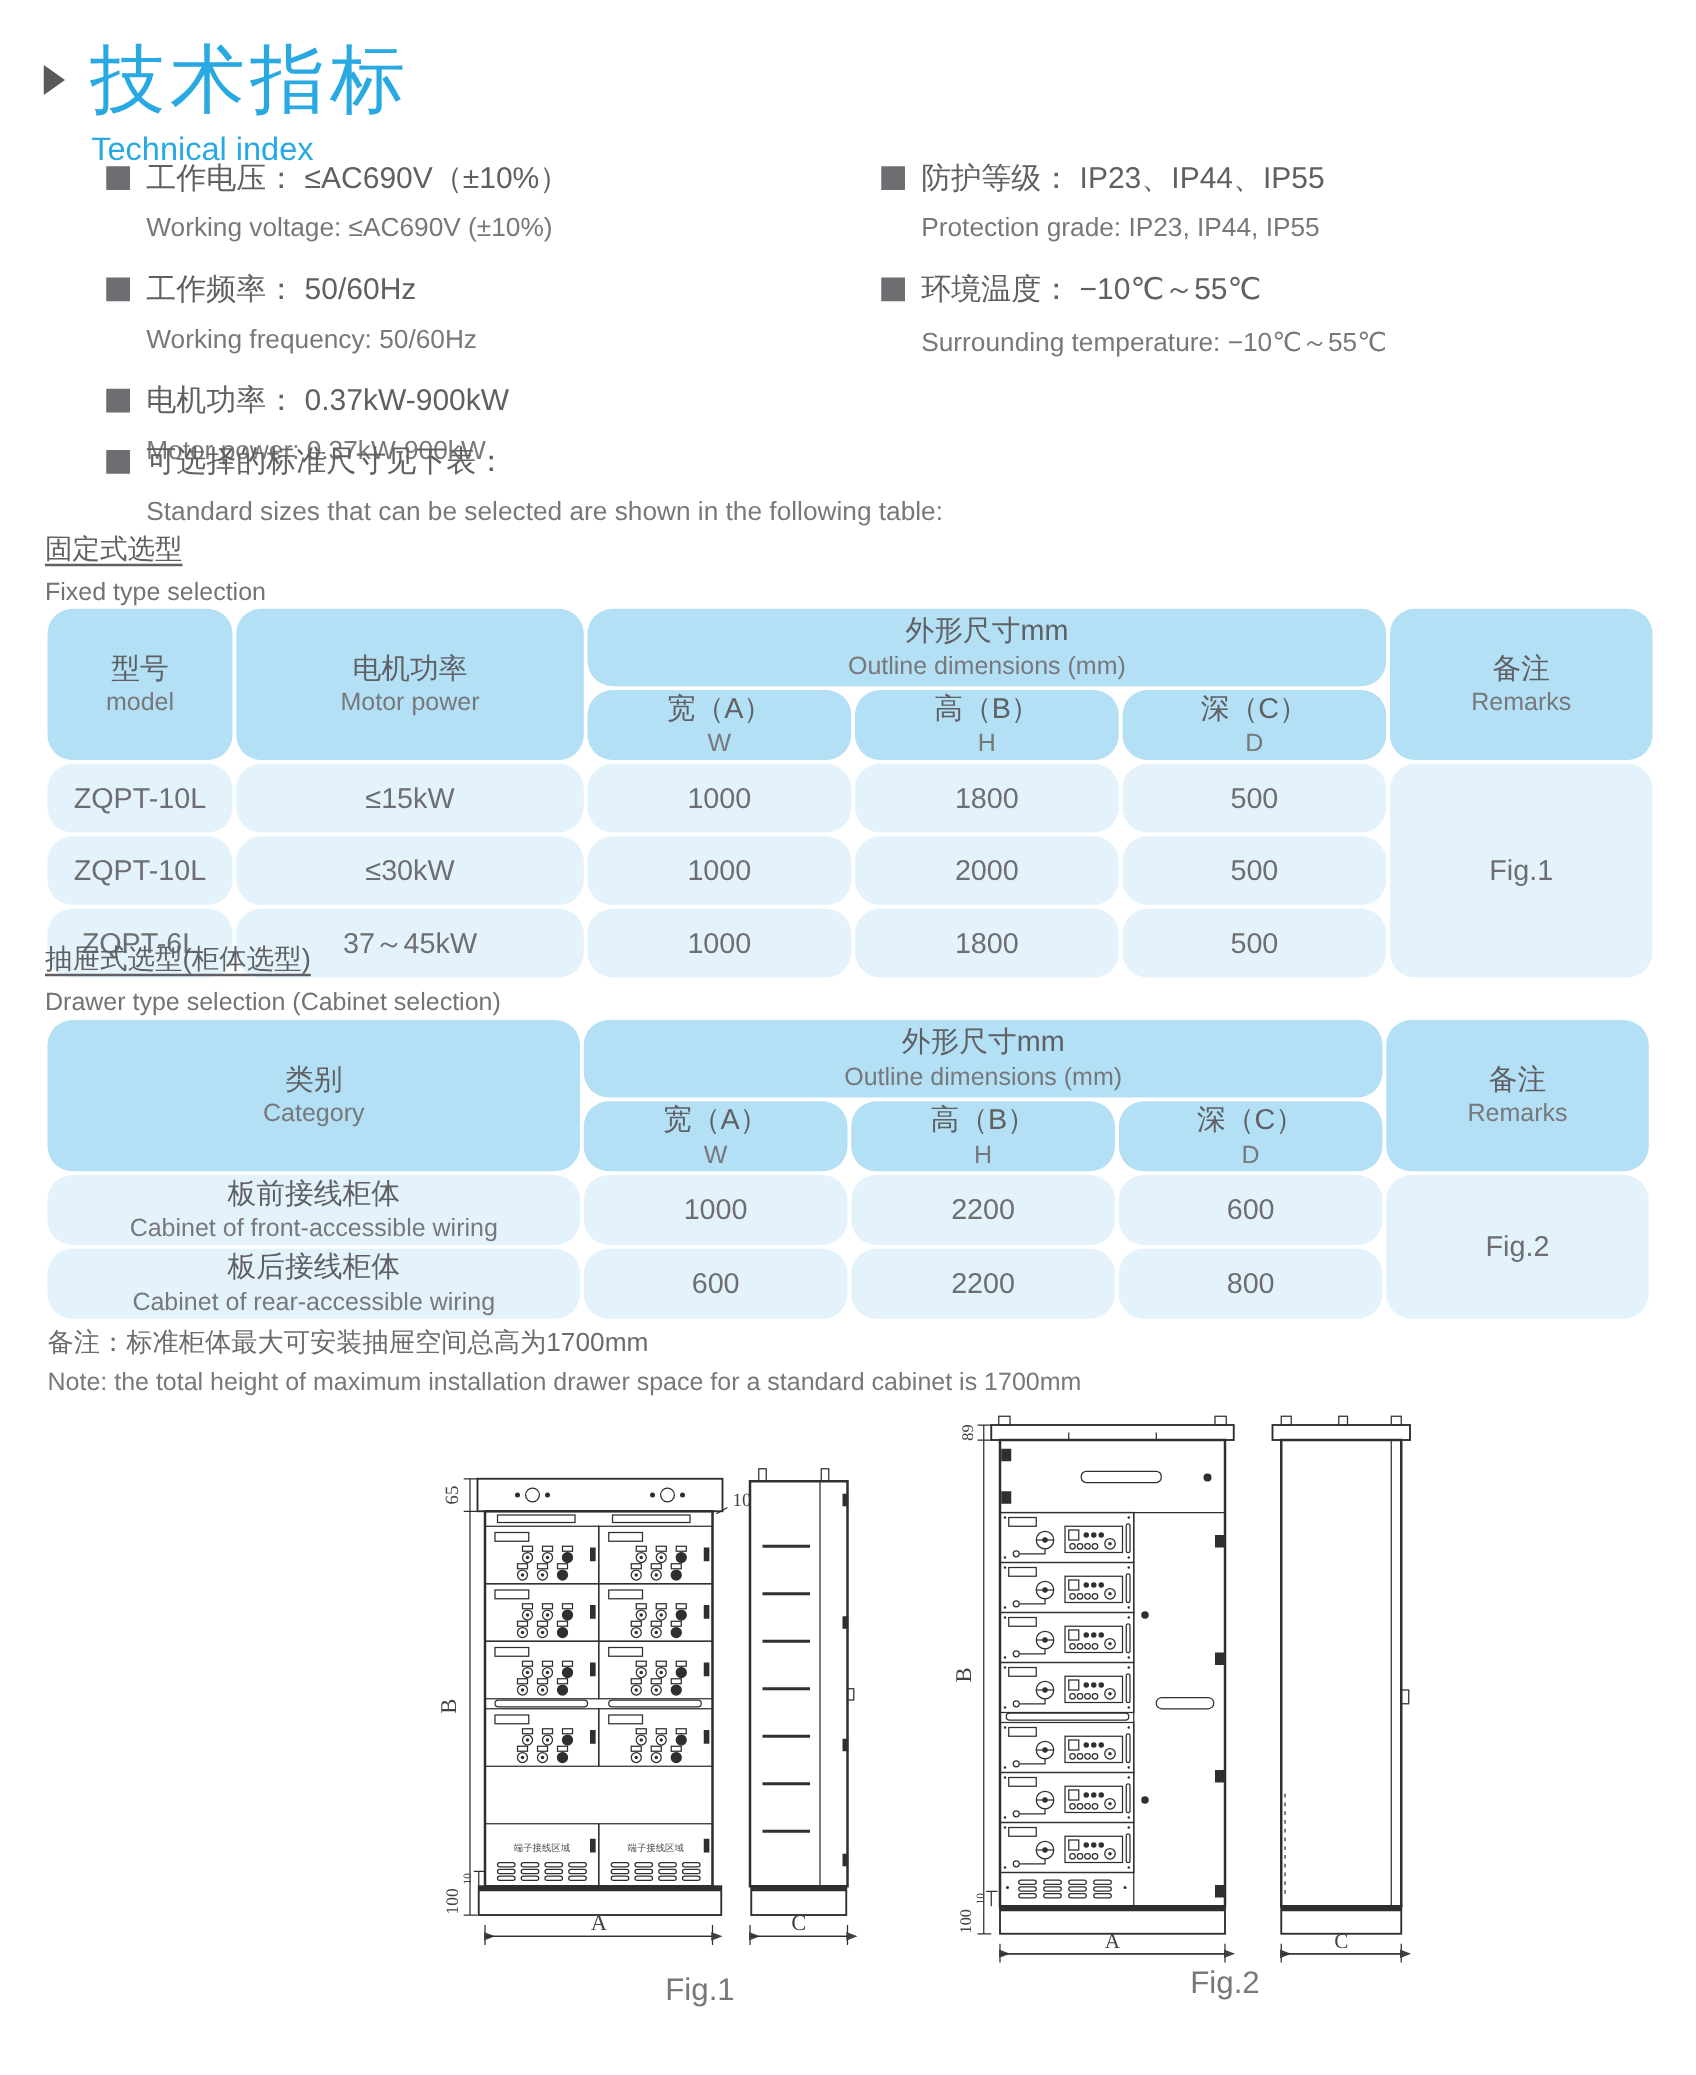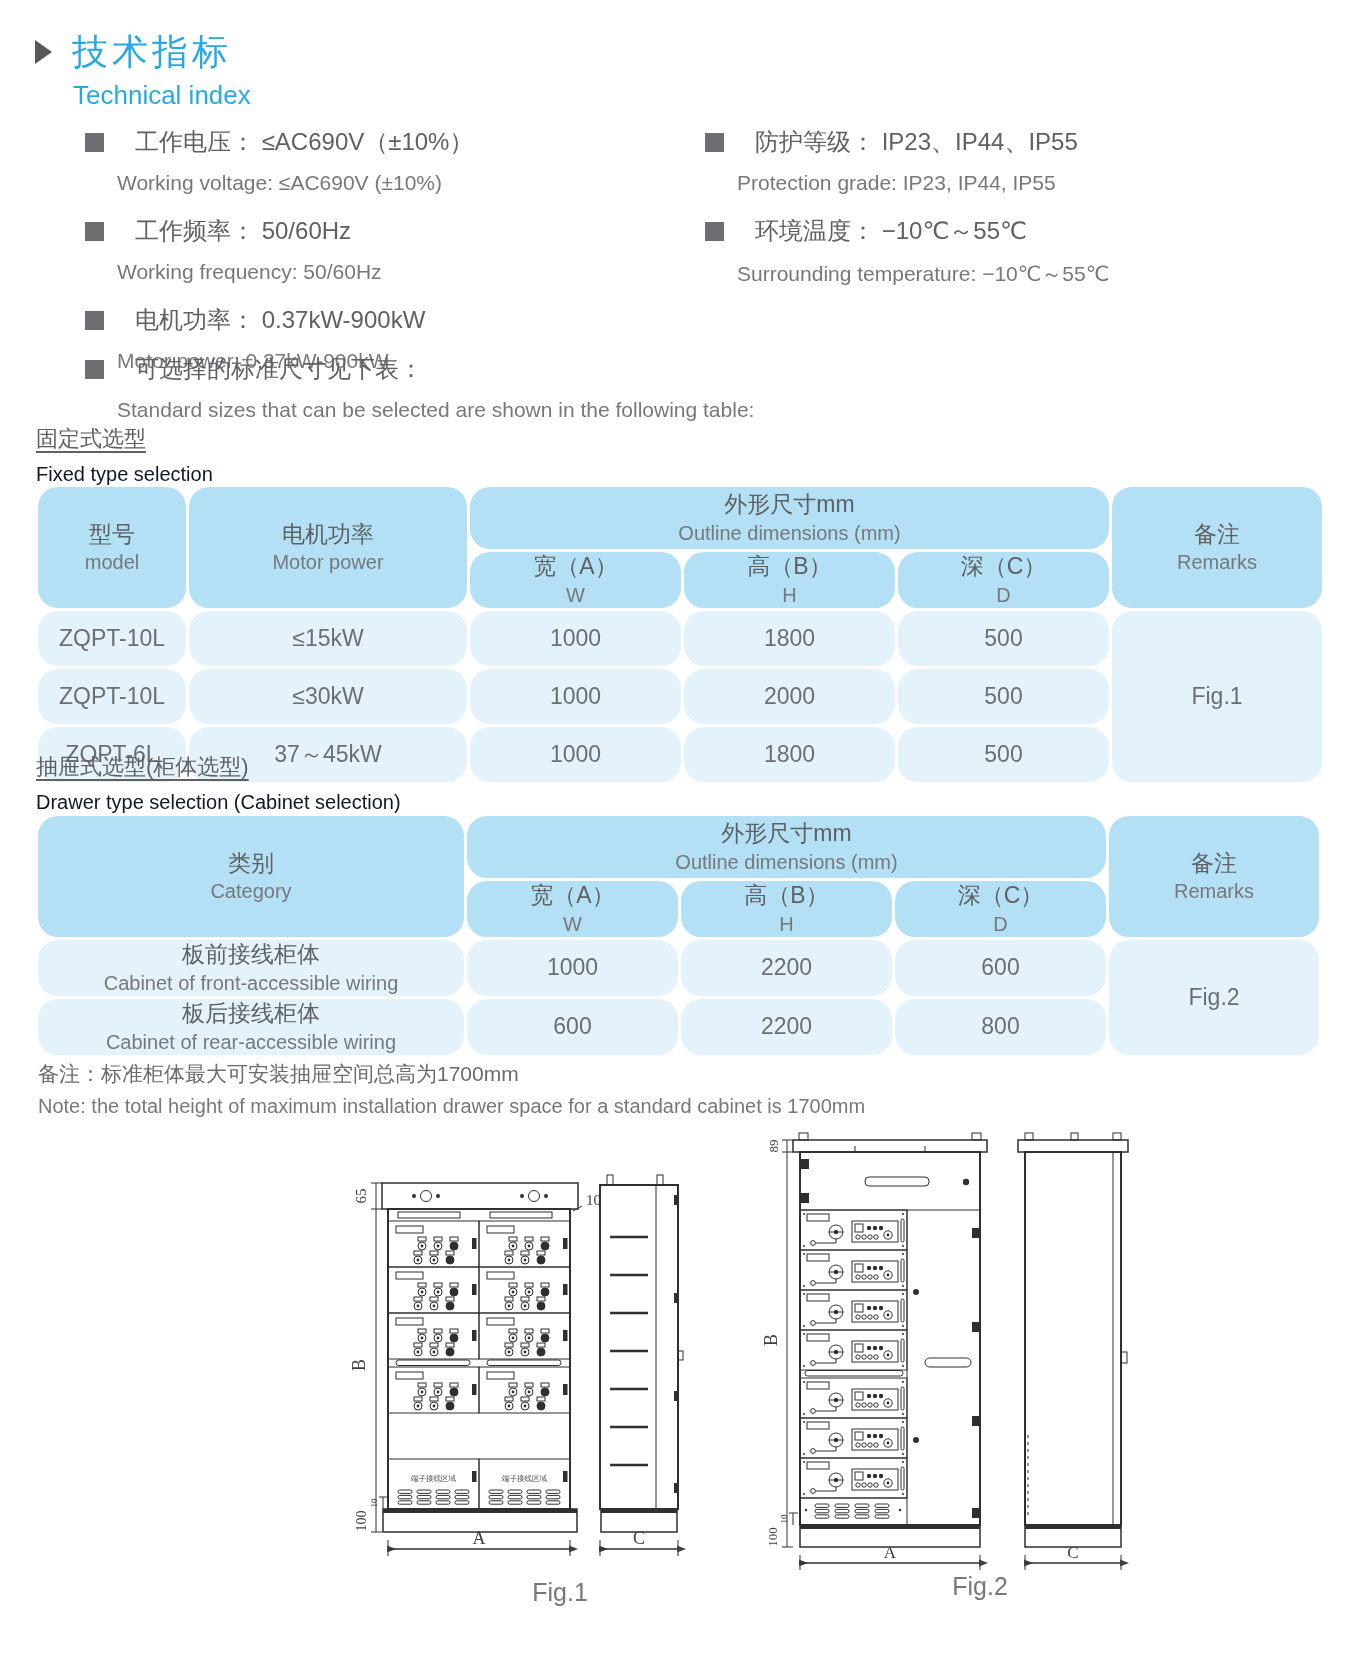--- a/index.html
+++ b/index.html
@@ -4,32 +4,32 @@
 <style>
   html,body{margin:0;padding:0;background:#fff;}
   .page{
     position:relative;width:1357px;height:1660px;background:#fff;overflow:hidden;
     font-family:"Liberation Sans","DejaVu Sans",sans-serif;color:#6D6E71;
   }
   
   .hdr{position:absolute;left:35px;top:34px;}
   .hdr .trow{display:flex;align-items:center;gap:20px;}
   .arrow{width:0;height:0;border-left:17px solid #59595B;border-top:12px solid transparent;border-bottom:12px solid transparent;}
-  .title-zh{font-size:36px;line-height:1;color:#29A9E1;letter-spacing:4px;font-weight:400;}
+  .title-zh{font-size:60px;line-height:1;color:#29A9E1;letter-spacing:4px;font-weight:400;}
   .title-en{font-size:26px;color:#29A9E1;margin:10px 0 0 38px;}
   
   .spec{position:absolute;}
-  .zh-line{display:flex;align-items:center;gap:31px;font-size:24px;color:#5F6063;}
+  .zh-line{display:flex;align-items:center;gap:13px;font-size:24px;color:#5F6063;}
   .bullet{flex:0 0 auto;width:19px;height:19px;background:#6D6E71;}
   .en-line{font-size:21px;color:#77787B;margin:13px 0 0 32px;}
   .spec .item{margin-bottom:20px;}
   
   .sec{position:absolute;}
   .sec .s-zh{font-size:22px;color:#5F6063;text-decoration:underline;text-underline-offset:5px;}
-  .sec .s-en{font-size:20px;color:#0f172a;margin-top:9px;}
+  .sec .s-en{font-size:20px;color:#737373;margin-top:9px;}
   
   table.t{position:absolute;left:35px;border-collapse:separate;border-spacing:3px;table-layout:fixed;width:1287px;}
   table.t th,table.t td{padding:0;text-align:center;vertical-align:middle;font-weight:400;border-radius:20px;}
   table.t thead th{background:#B3E0F4;}
   table.t tbody td{background:#E4F3FB;}
   .cz{font-size:23px;color:#5F6063;line-height:1.25;}
   .ce{font-size:20px;color:#77787B;line-height:1.3;margin-top:1px;}
   .val{font-size:23px;color:#6D6E71;}
   .t1 .hr1 th{height:62px;}
   .t1 .hr2 th{height:56px;}

